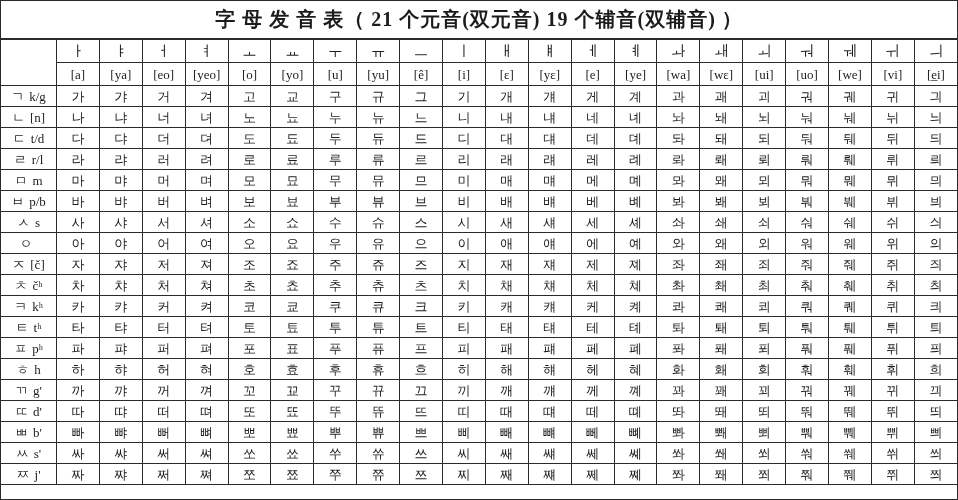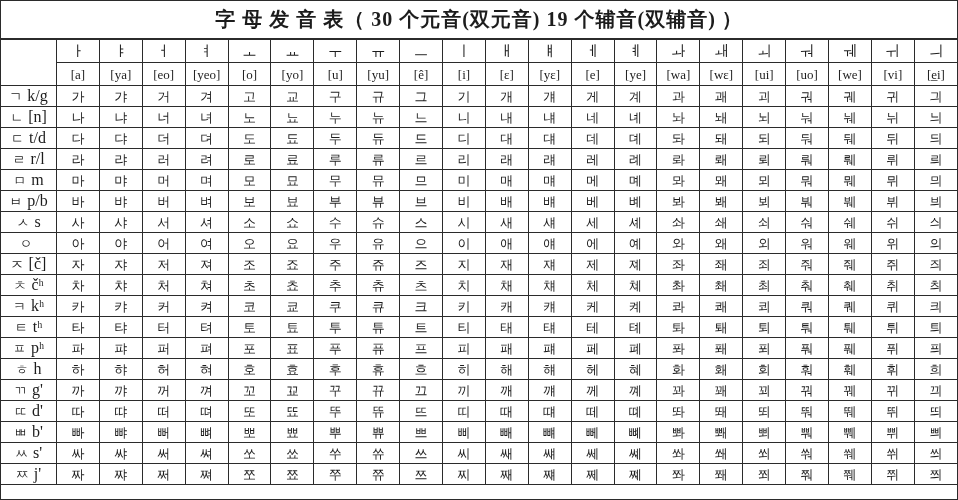--- a/index.html
+++ b/index.html
@@ -42,32 +42,32 @@
     font-weight:normal;
     white-space:nowrap;
   }
   th.vjamo{height:22px;font-size:15px;line-height:1;}
   th.vroman{height:22px;font-size:13px;line-height:1;}
   th.corner{background:var(--background);}
   th.cons{
     height:20px;font-size:13px;line-height:1;
   }
   th.cons .cjamo{display:inline-block;margin-right:5px;font-size:13px;}
-  th.cons .croman{display:inline-block;font-size:16px;}
+  th.cons .croman{display:inline-block;font-size:13px;}
   td.syl{
     height:20px;
     font-size:13px;line-height:1;
     font-family:"Liberation Serif","DejaVu Serif",serif;
   }
 </style>
 </head>
 <body>
 
 <div class="page">
-  <div class="title-bar">字 母 发 音 表（ 30 个元音(双元音) 19 个辅音(双辅音) ）</div>
+  <div class="title-bar">字 母 发 音 表（ 21 个元音(双元音) 19 个辅音(双辅音) ）</div>
   <table class="chart">
     <colgroup>
         <col style="width: 56px;">
         <col>
         <col>
         <col>
         <col>
         <col>
         <col>
         <col>

